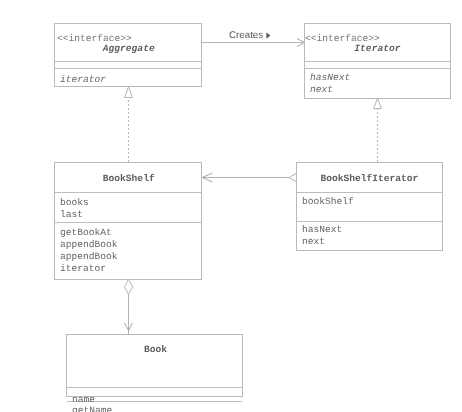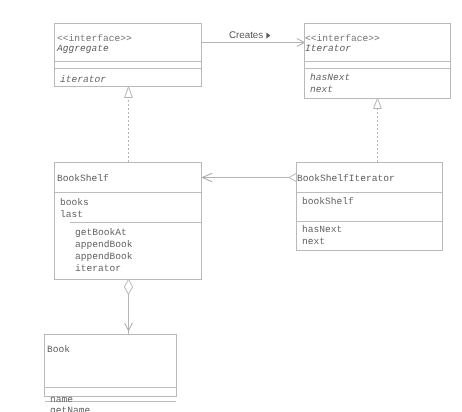--- a/index.html
+++ b/index.html
@@ -3,21 +3,21 @@
 <meta charset="utf-8">
 <title>UML Class Diagram</title>
 <style>
   html,body{margin:0;padding:0;background:#ffffff;}
   *{-webkit-font-smoothing:antialiased;text-rendering:geometricPrecision;}
   #canvas{position:relative;width:462px;height:412px;background:#ffffff;overflow:hidden;
     font-family:"Liberation Mono",monospace;}
   .umlbox{position:absolute;box-sizing:border-box;border:1px solid #b9b9b9;background:#ffffff;}
   .sec{box-sizing:border-box;}
   .sec + .sec{border-top:1px solid #bdbdbd;}
-  .title{font-weight:normal;color:#5f5f5f;font-size:9.6px;line-height:10.8px;}
+  .title{text-align:center;font-weight:bold;color:#5f5f5f;font-size:9.6px;line-height:10.8px;}
   .title.shift{text-indent:2px;}
   .stereo.shift{text-indent:2px;}
   .stereo{color:#777777;font-size:9.6px;line-height:11.4px;}
   .ital{font-style:italic;}
   .row{color:#666666;font-size:9.6px;line-height:12.2px;padding-left:5px;}
   svg.links{position:absolute;left:0;top:0;width:462px;height:412px;overflow:visible;}
   .lbl{font-family:"Liberation Sans",sans-serif;font-size:9.8px;fill:#585858;}
   .lblmark{fill:#585858;}
 </style>
 </head>
@@ -81,42 +81,42 @@
   </div>
 
   <div class="umlbox" style="left:54px;top:162px;width:147.5px;height:117.6px;">
     <div class="sec" style="height:29px;padding-top:10.7px;">
       <div class="title shift">BookShelf</div>
     </div>
     <div class="sec" style="height:30px;padding-top:4.1px;">
       <div class="row">books</div>
       <div class="row">last</div>
     </div>
-    <div class="sec" style="height:41px;padding-top:3.8px;margin-left:15px;">
+    <div class="sec" style="height:41px;padding-top:3.8px;">
       <div class="row">getBookAt</div>
       <div class="row">appendBook</div>
       <div class="row">appendBook</div>
       <div class="row">iterator</div>
     </div>
   </div>
 
   <div class="umlbox" style="left:296px;top:162px;width:146.8px;height:89.3px;">
     <div class="sec" style="height:29px;padding-top:10.7px;">
       <div class="title">BookShelfIterator</div>
     </div>
     <div class="sec" style="height:29px;padding-top:2.8px;">
       <div class="row">bookShelf</div>
     </div>
     <div class="sec" style="height:30.3px;padding-top:2px;">
       <div class="row">hasNext</div>
       <div class="row">next</div>
     </div>
   </div>
 
-  <div class="umlbox" style="left:44px;top:334px;width:133px;height:63.3px;">
+  <div class="umlbox" style="left:66px;top:334px;width:177px;height:63.3px;">
     <div class="sec" style="height:28px;padding-top:10.2px;">
       <div class="title shift">Book</div>
     </div>
     <div class="sec" style="height:14px;padding-top:6px;margin-top:24px;">
       <div class="row">name</div>
     </div>
     <div class="sec" style="height:20.3px;padding-top:3px;">
       <div class="row">getName</div>
     </div>
   </div>

